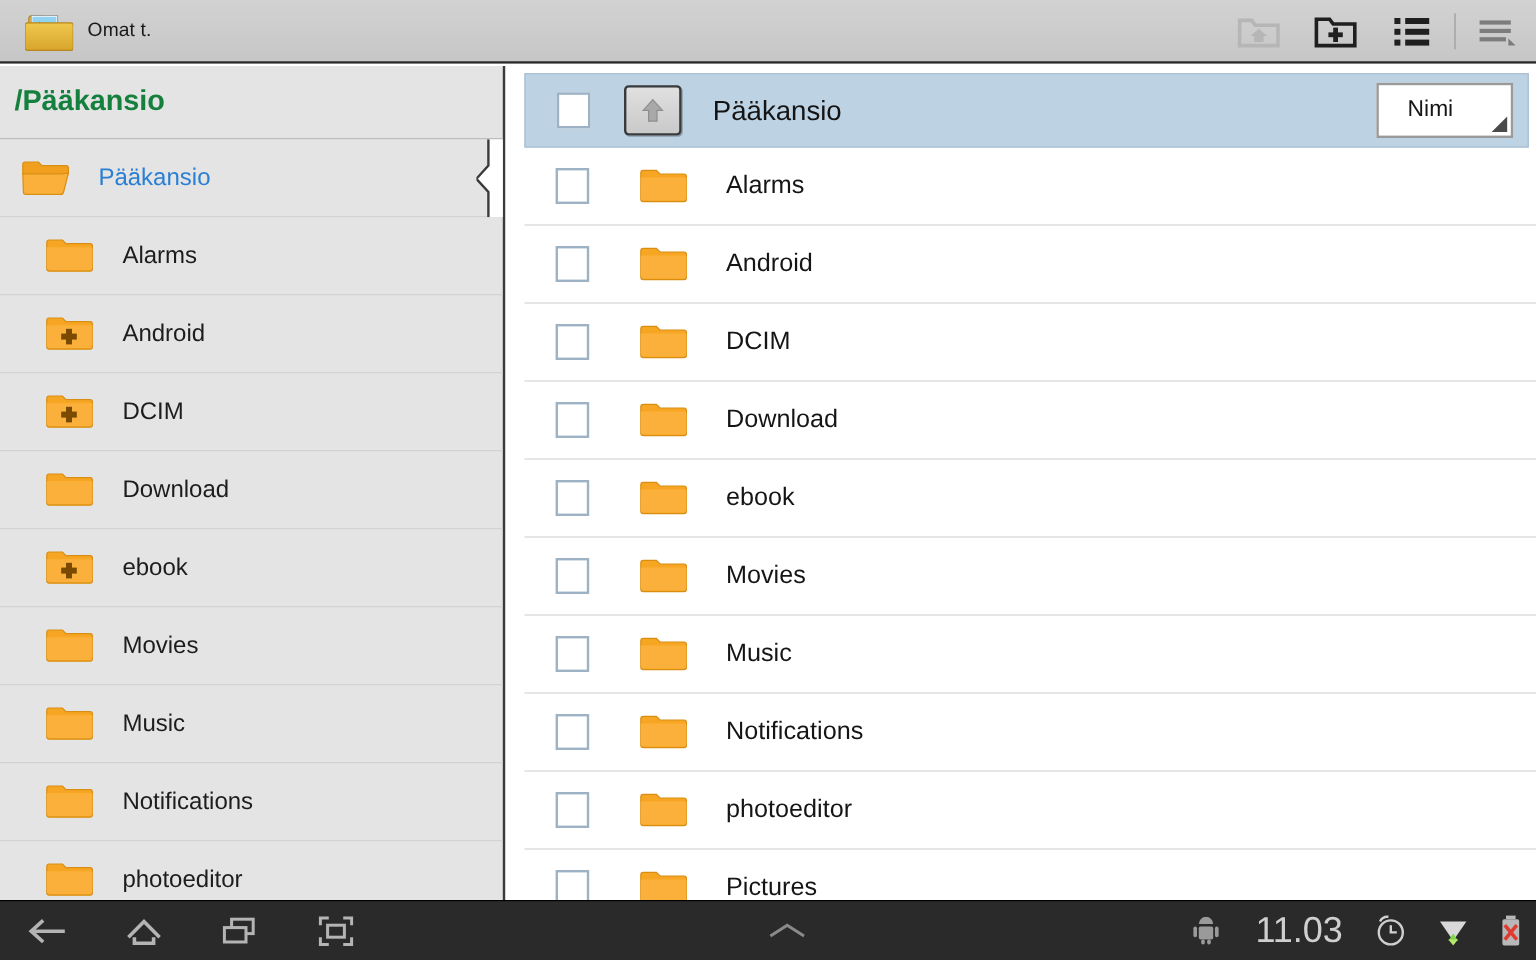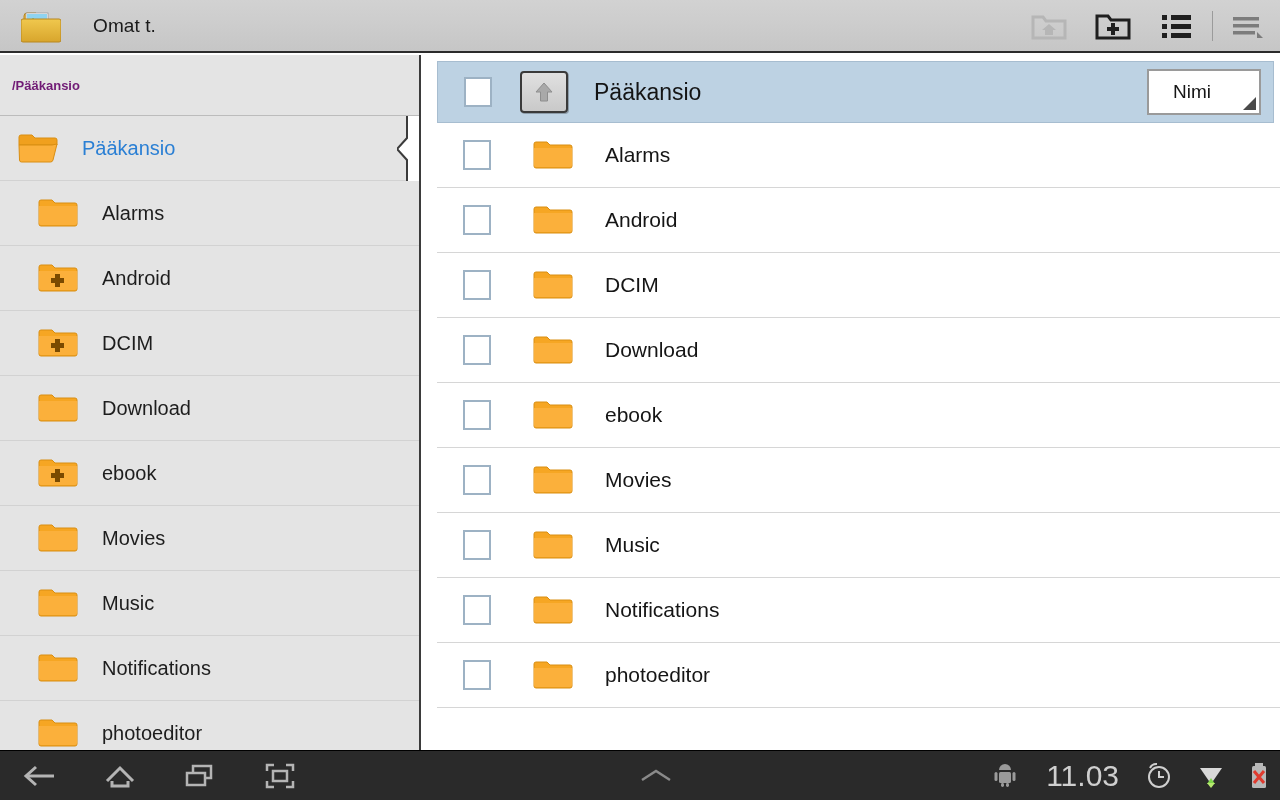--- a/index.html
+++ b/index.html
@@ -13,38 +13,38 @@
 
   
   .titlebar{
     position:absolute; left:0; top:0; width:1280px; height:53px;
     background:linear-gradient(to bottom,#d2d2d2 0%,#cdcdcd 45%,#c6c6c6 100%);
     border-bottom:2px solid #2b2b2b;
     display:flex; align-items:center;
   }
   .app-icon{ width:40px; height:36px; margin-left:21px; position:relative; flex:none; }
   .app-title{
-    margin-left:32px; font-size:19px; color:#1a1a1a; letter-spacing:.1px;
+    margin-left:12px; font-size:16px; color:#1a1a1a; letter-spacing:.1px;
   }
   .tb-spacer{ flex:1 1 auto; }
   .tb-actions{ display:flex; align-items:center; height:53px; }
   .tb-btn{
     width:64px; height:53px; display:flex; align-items:center; justify-content:center;
   }
   .tb-sep{ width:1px; height:30px; background:#9b9b9b; margin:0 3px; }
 
   
   .sidebar{
     position:absolute; left:0; top:55px; width:421px; height:695px;
     background:#e4e4e4; overflow:hidden;
     border-right:2px solid #3b3b3b;
   }
   .side-header{
     height:61px; display:flex; align-items:center; padding-left:12px;
-    font-size:13px; font-weight:bold; color:#701a75;
+    font-size:24px; font-weight:bold; color:#15803d;
     border-bottom:1px solid #bcbcbc;
   }
   .side-item{
     height:65px; display:flex; align-items:center;
     border-bottom:1px solid #d2d2d2;
     position:relative;
   }
   .side-item.root{ padding-left:18px; }
   .side-item.child{ padding-left:38px; }
   .side-label{ font-size:20px; color:#1d1d1d; margin-left:24px; }
@@ -352,20 +352,28 @@
           <span class="row-label">Notifications</span>
         </div>
         <div class="row">
           <span class="chk"></span>
           <span class="folder"><svg viewBox="0 0 40 30" width="40" height="30">
               <path d="M1 4 q0-2 2-2 h11 l3 3 h20 q2 0 2 2 v19 q0 2-2 2 h-34 q-2 0-2-2z" fill="#f6a623" stroke="#d98e12" stroke-width="1"></path>
               <path d="M1 8 h38 v17 q0 2-2 2 h-34 q-2 0-2-2z" fill="#fbb03b"></path>
             </svg></span>
           <span class="row-label">photoeditor</span>
         </div>
+        <div class="row">
+          <span class="chk"></span>
+          <span class="folder"><svg viewBox="0 0 40 30" width="40" height="30">
+              <path d="M1 4 q0-2 2-2 h11 l3 3 h20 q2 0 2 2 v19 q0 2-2 2 h-34 q-2 0-2-2z" fill="#f6a623" stroke="#d98e12" stroke-width="1"></path>
+              <path d="M1 8 h38 v17 q0 2-2 2 h-34 q-2 0-2-2z" fill="#fbb03b"></path>
+            </svg></span>
+          <span class="row-label">Pictures</span>
+        </div>
       </div>
   </div>
 
   <div class="sysbar">
 
     <div class="nav-btn">
       <svg width="34" height="26" viewBox="0 0 34 26">
         <path d="M13 4 L3 13 L13 22" fill="none" stroke="#b4b4b4" stroke-width="3"></path>
         <path d="M3 13 H31" stroke="#b4b4b4" stroke-width="3"></path>
       </svg>

